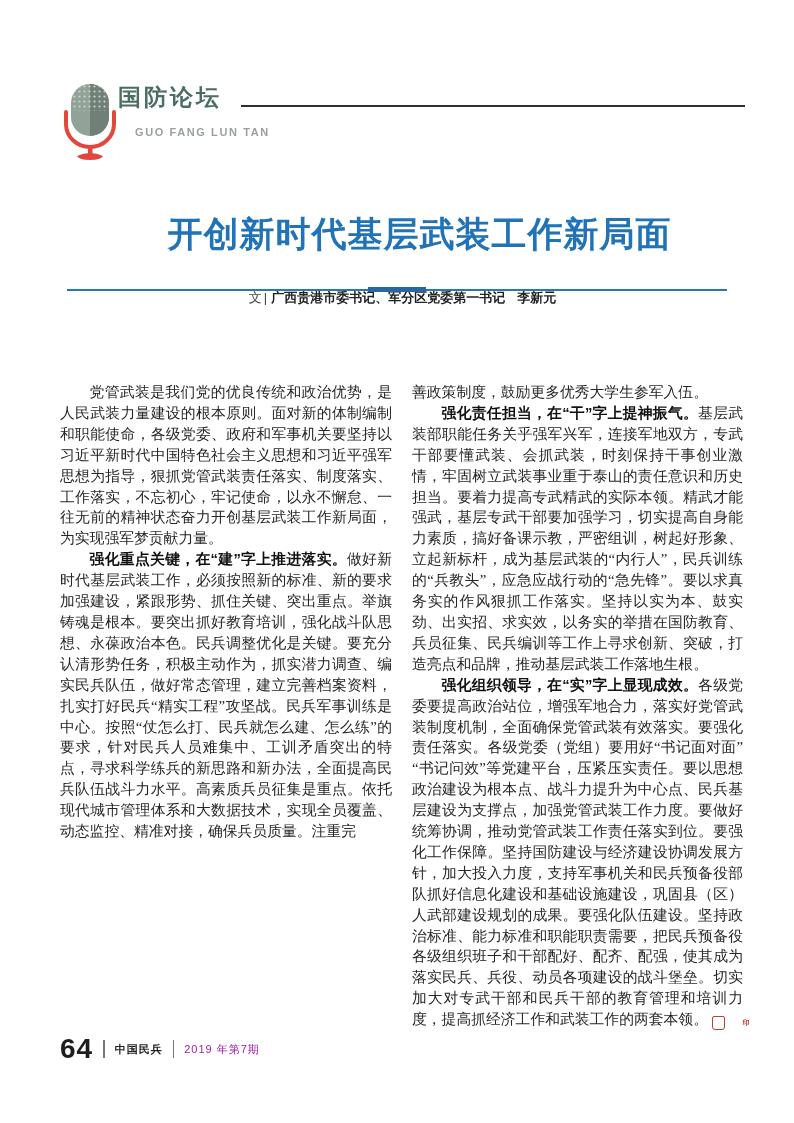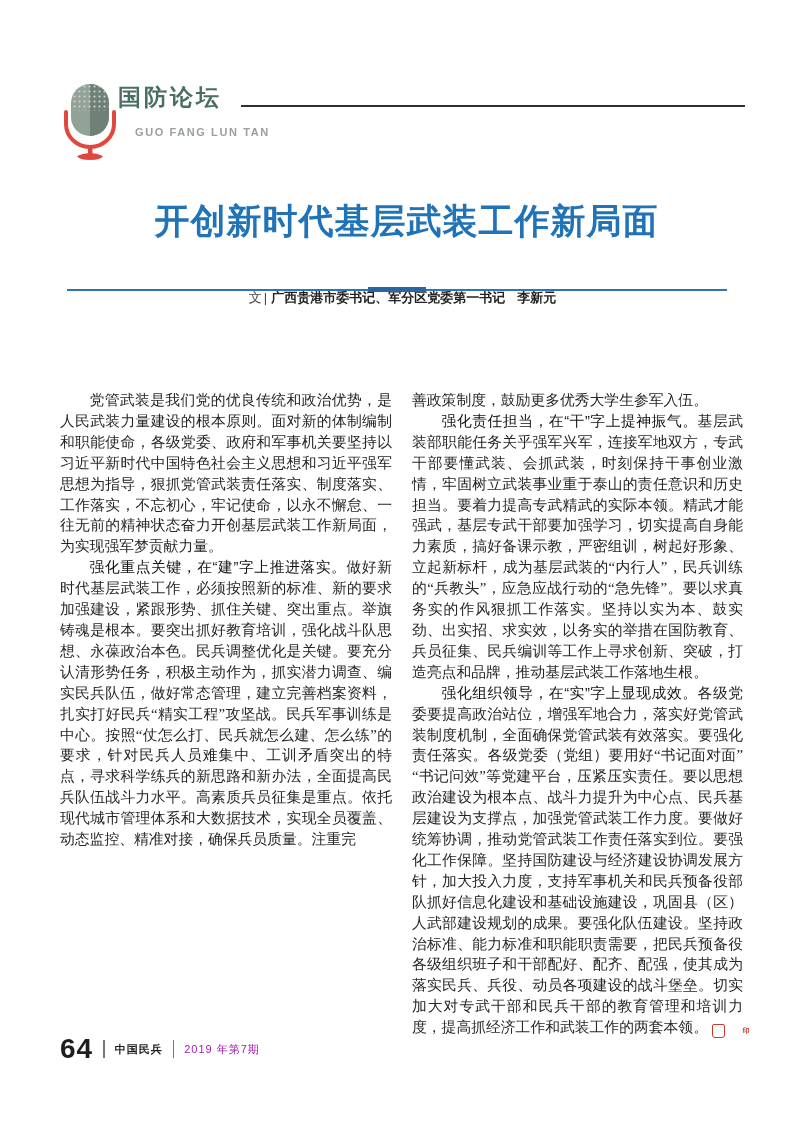--- a/index.html
+++ b/index.html
@@ -39,33 +39,33 @@
   .byline b{font-weight:700;}
   .byline .author{margin-left:12px;font-weight:700;}
   .title-rule{
     position:absolute;left:67px;top:289px;width:660px;height:1.5px;background:#2e75b6;
   }
   .title-rule-thick{
     position:absolute;left:368px;top:287px;width:58px;height:5px;background:#2a67a0;
   }
   
   .col{
-    position:absolute;top:390px;width:332px;
+    position:absolute;top:382px;width:332px;
   }
   .col-left{left:60px;}
   .col-right{left:412px;width:331px;}
   .para{
     margin:0;text-align:justify;
     font-size:14.8px;line-height:20.9px;color:#262626;
     font-family:"Liberation Serif",serif;
   }
   .para.indent{text-indent:2em;}
   .para b{
     font-family:"Liberation Sans",sans-serif;
-    font-weight:400;color:#111;
+    font-weight:700;color:#111;
   }
   .endmark{
     display:inline-block;width:11px;height:12px;
     border:1.5px solid #c43b31;border-radius:2px 2px 3px 3px;
     margin-left:4px;vertical-align:-1px;
     color:#c43b31;font-size:7px;line-height:12px;text-align:center;
     font-family:"Liberation Sans",sans-serif;font-weight:700;
   }
   
   .footer{
@@ -101,21 +101,21 @@
 
       <rect x="26" y="62" width="4.5" height="8" fill="#e0483d"></rect>
 
       <path d="M15 72 q13 -6 26 0 q-2 4 -13 4 q-11 0 -13 -4 z" fill="#e0483d"></path>
     </svg>
   </div>
   <div class="section-title">国防论坛</div>
   <div class="section-subtitle">GUO FANG LUN TAN</div>
   <div class="header-rule"></div>
 
-  <h1 class="article-title" style="margin:4px;font-family:Liberation Mono, monospace;">开创新时代基层武装工作新局面</h1>
+  <h1 class="article-title" style="margin:17px;font-family:Liberation Mono, monospace;">开创新时代基层武装工作新局面</h1>
   <div class="byline">
     <span class="wen">文</span><span class="sep">|</span><b>广西贵港市委书记、军分区党委第一书记</b><span class="author">李新元</span>
   </div>
   <div class="title-rule"></div>
   <div class="title-rule-thick"></div>
 
   <div class="col col-left">
     <p class="para indent"><span>党管武装是我们党的优良传统和政治优势，是人民武装力量建设的根本原则。面对新的体制编制和职能使命，各级党委、政府和军事机关要坚持以习近平新时代中国特色社会主义思想和习近平强军思想为指导，狠抓党管武装责任落实、制度落实、工作落实，不忘初心，牢记使命，以永不懈怠、一往无前的精神状态奋力开创基层武装工作新局面，为实现强军梦贡献力量。</span></p>
     <p class="para indent"><b>强化重点关键，在“建”字上推进落实。</b><span>做好新时代基层武装工作，必须按照新的标准、新的要求加强建设，紧跟形势、抓住关键、突出重点。举旗铸魂是根本。要突出抓好教育培训，强化战斗队思想、永葆政治本色。民兵调整优化是关键。要充分认清形势任务，积极主动作为，抓实潜力调查、编实民兵队伍，做好常态管理，建立完善档案资料，扎实打好民兵“精实工程”攻坚战。民兵军事训练是中心。按照“仗怎么打、民兵就怎么建、怎么练”的要求，针对民兵人员难集中、工训矛盾突出的特点，寻求科学练兵的新思路和新办法，全面提高民兵队伍战斗力水平。高素质兵员征集是重点。依托现代城市管理体系和大数据技术，实现全员覆盖、动态监控、精准对接，确保兵员质量。注重完</span></p>
   </div>

